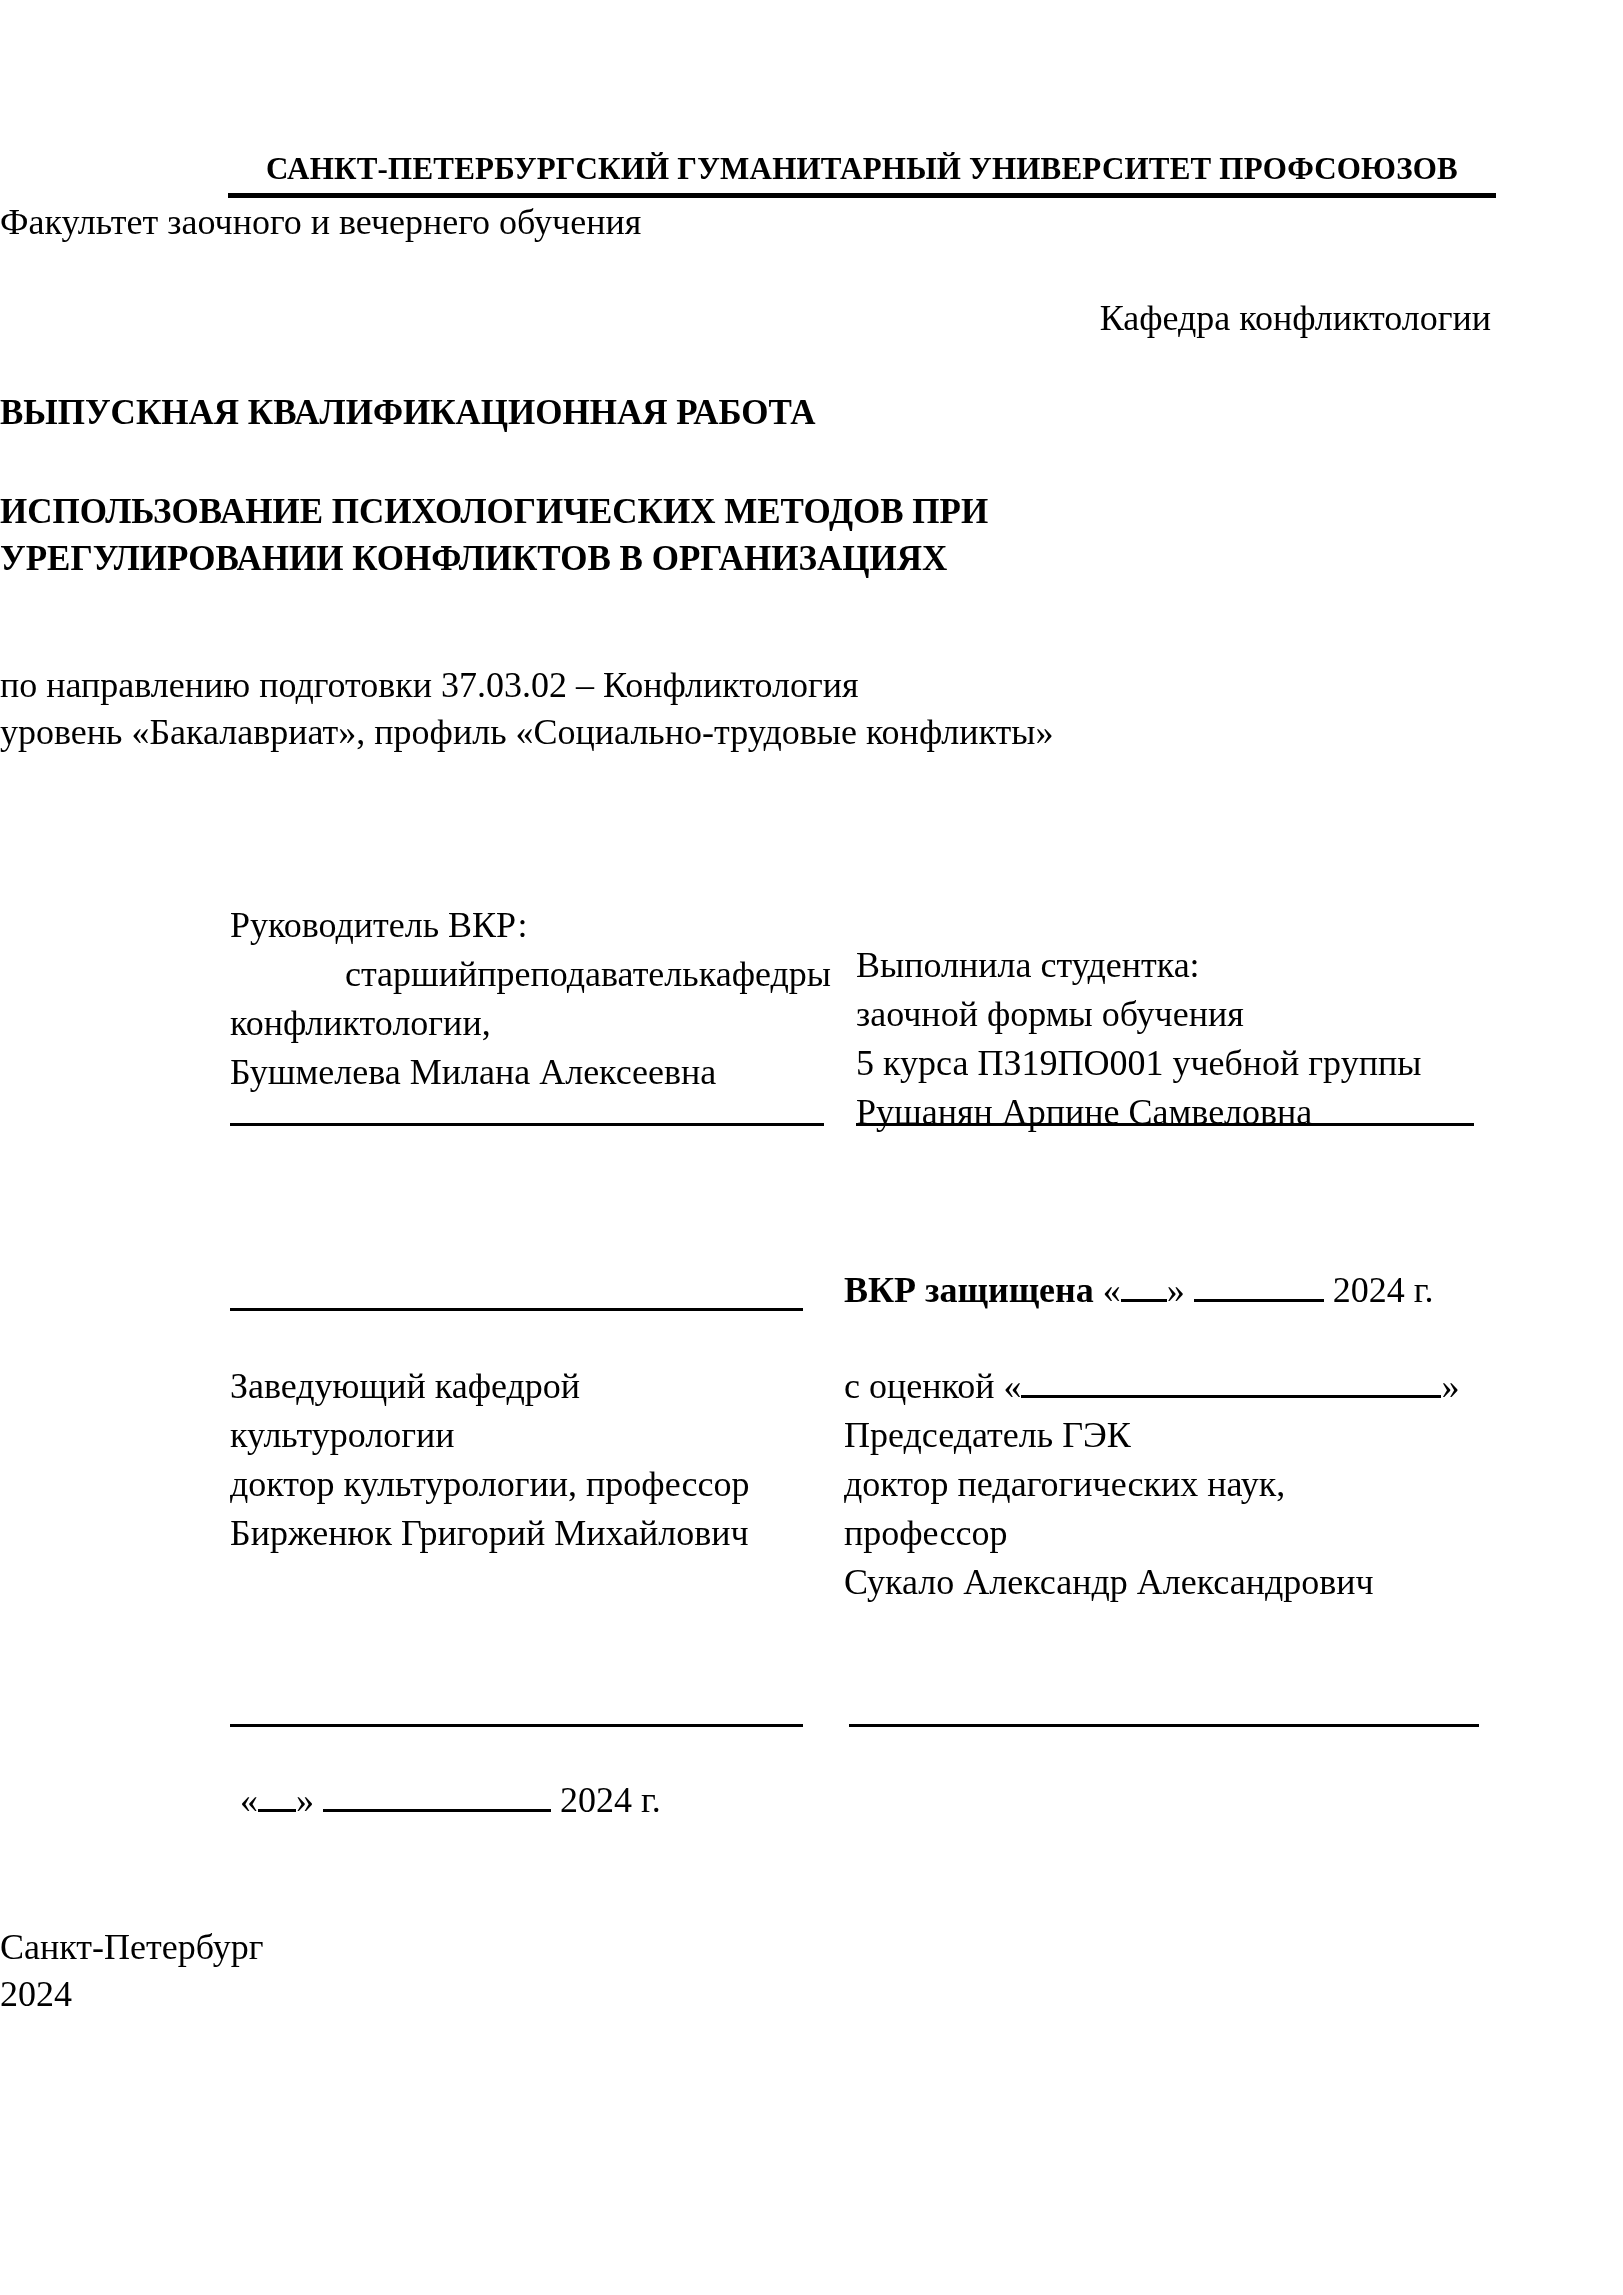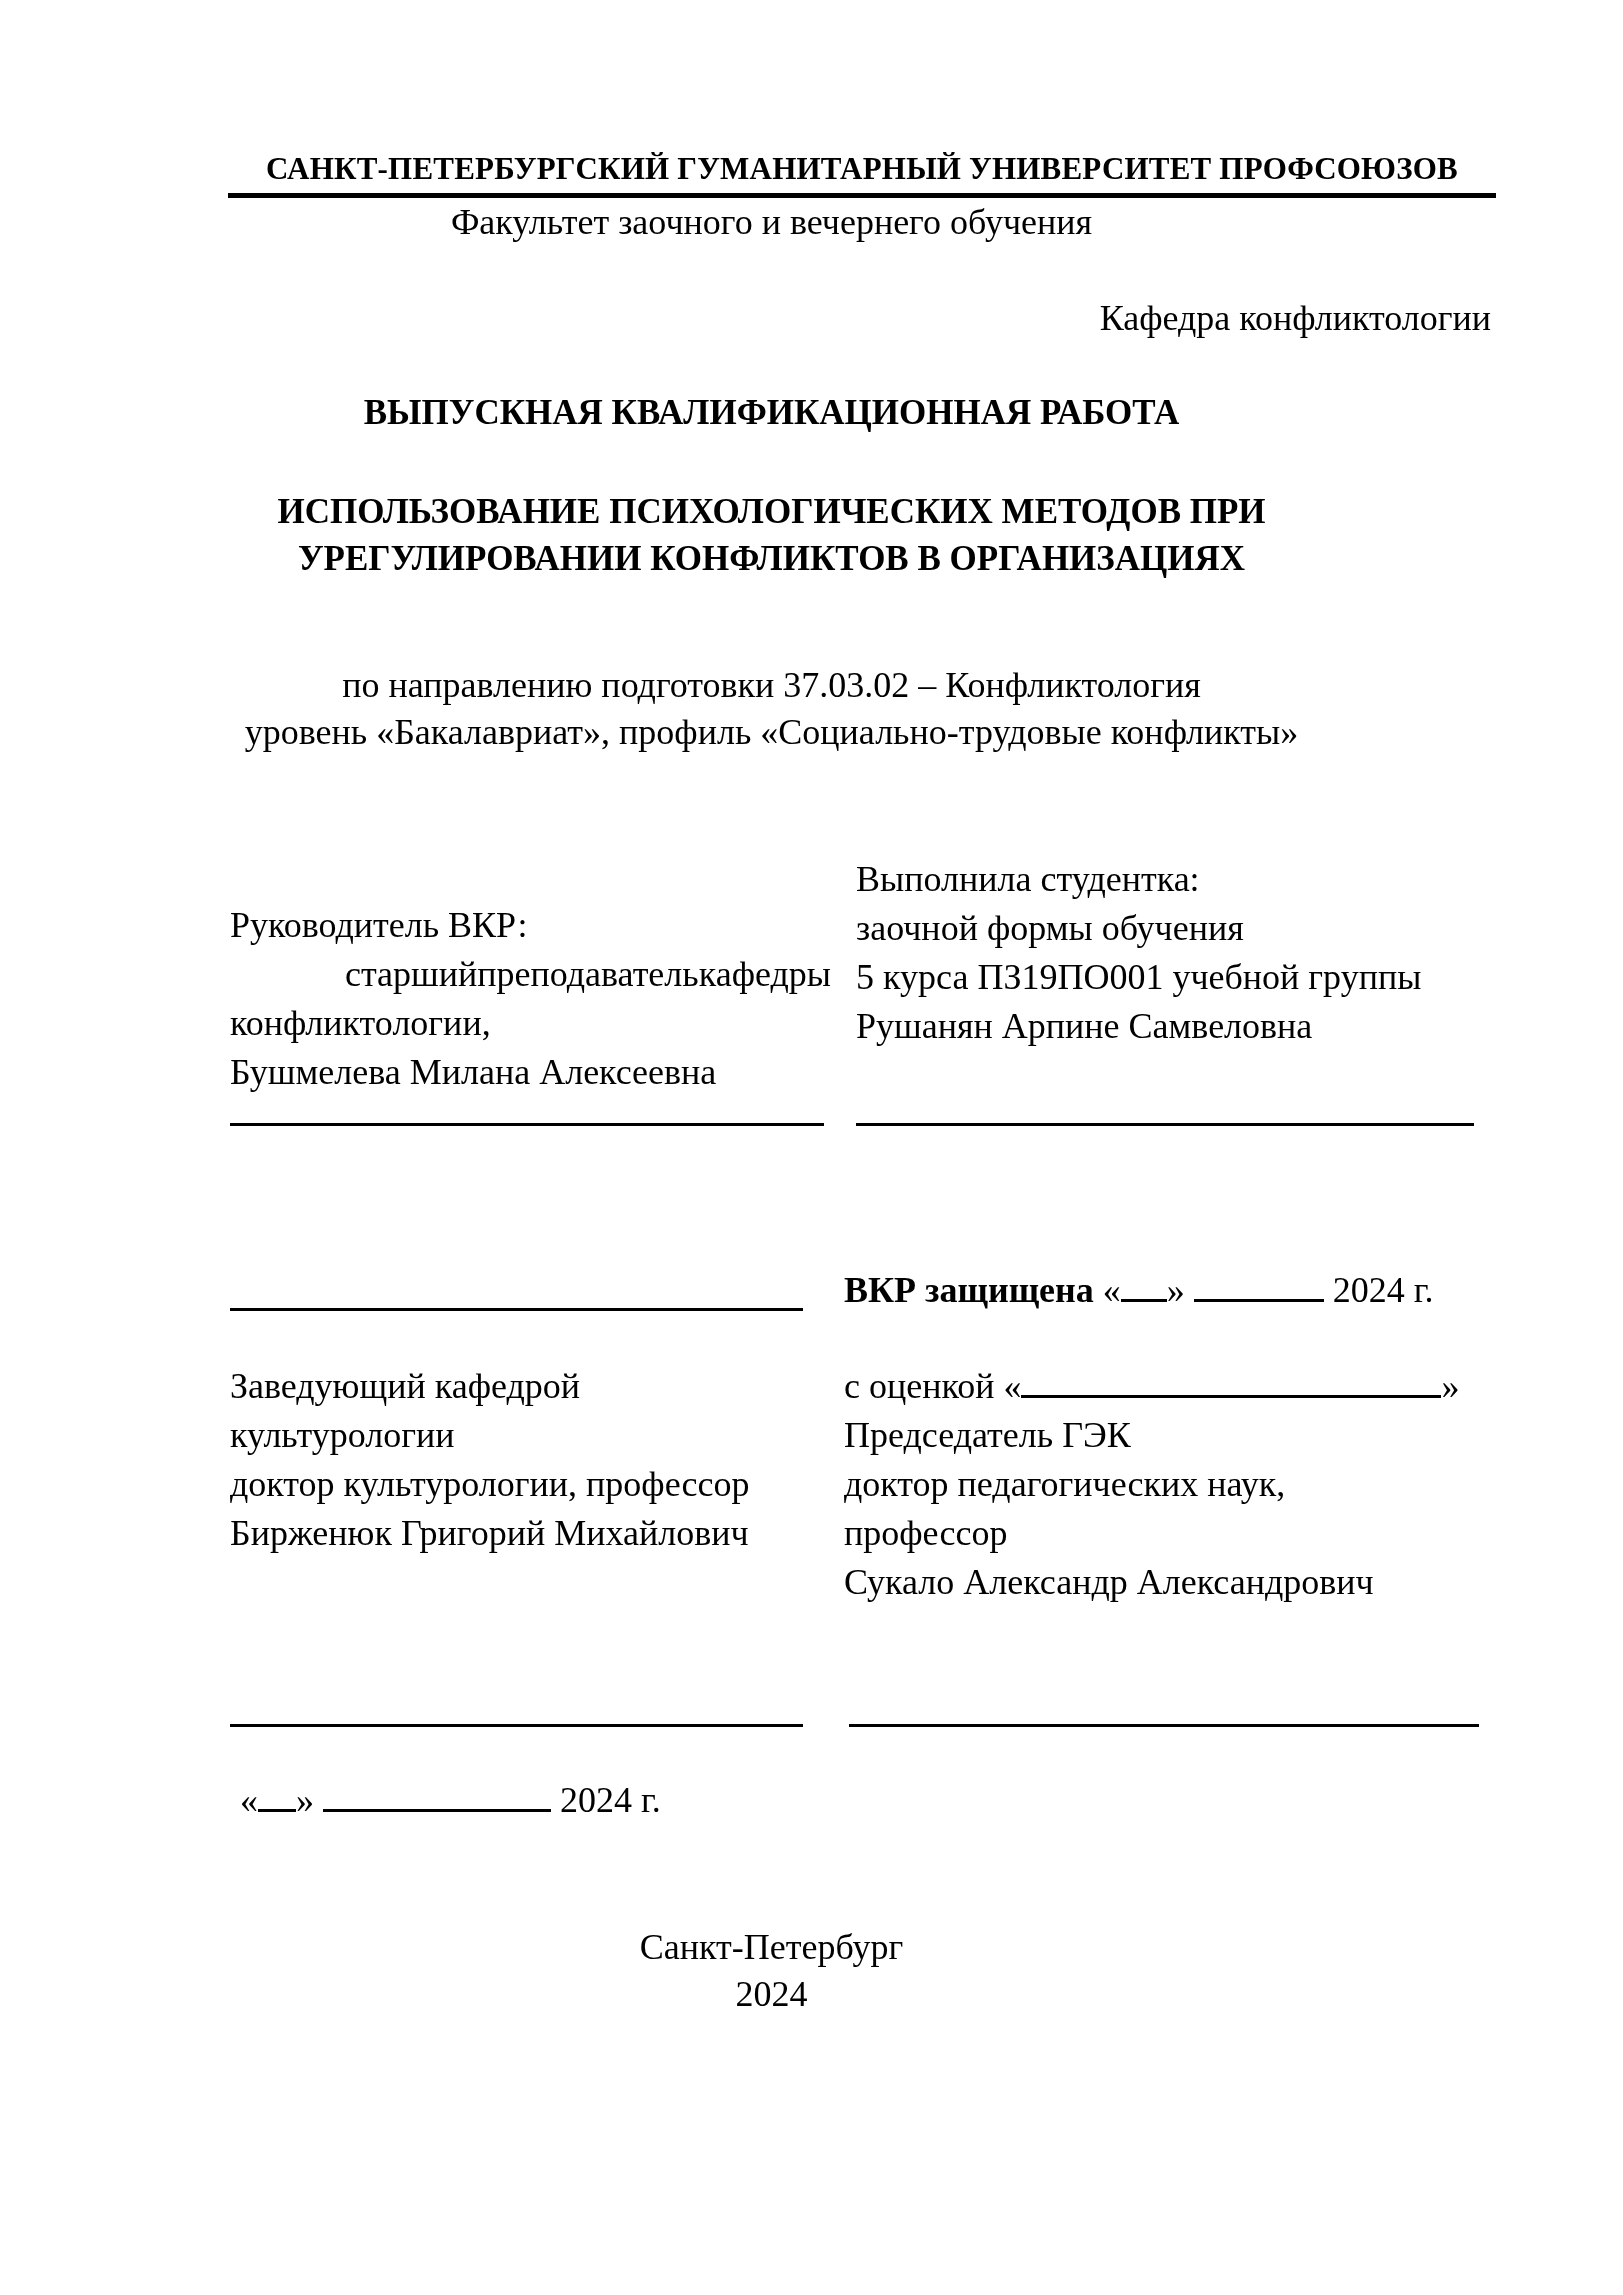--- a/index.html
+++ b/index.html
@@ -4,35 +4,35 @@
   <style>
     html, body { margin: 0; padding: 0; background: #ffffff; }
     body {
       width: 1623px; height: 2295px; position: relative; overflow: hidden;
       font-family: "Liberation Serif", "DejaVu Serif", serif;
       color: #000000;
     }
     .abs { position: absolute; white-space: nowrap; }
     .t { font-size: 36px; line-height: 49px; }
     .b { font-weight: bold; }
-    .center { left: 17px; width: 1509px; text-align: center; }
+    .center { left: 0; width: 1509px; }
 
     #univ { top: 149px; left: 228px; width: 1268px; text-align: center; font-size: 31px; font-weight: bold; line-height: 39px; letter-spacing: 0.2px; }
     #rule { top: 193px; left: 228px; width: 1268px; height: 4.7px; background: #000; }
     #faculty { top: 198px; }
     #kafedra { top: 294px; right: 132px; text-align: right; }
     #worktype { top: 393px; font-size: 35px; }
     #topic { top: 488px; font-size: 35px; line-height: 47px; }
     #direction { top: 662px; line-height: 47px; }
 
     .col { position: absolute; font-size: 36px; line-height: 49px; }
     .col div { white-space: nowrap; }
     #sup-block { top: 901px; left: 230px; width: 601px; }
     #sup-block .justify { text-align: justify; text-align-last: justify; }
-    #stu-block { top: 855px; left: 856px; width: 628px; }
+    #stu-block { top: 941px; left: 856px; width: 628px; }
 
     .sigline { position: absolute; height: 3.1px; background: #000; }
     #sig-sup { top: 1123px; left: 230px; width: 594px; }
     #sig-stu { top: 1123px; left: 856px; width: 618px; }
 
     #sig-reviewer { top: 1308px; left: 230px; width: 573px; }
     #defended { top: 1266px; left: 844px; }
     .blank { display: inline-block; border-bottom: 3.1px solid #000; height: 31px; vertical-align: baseline; }
 
     #head-block { top: 1362px; left: 230px; width: 581px; }

